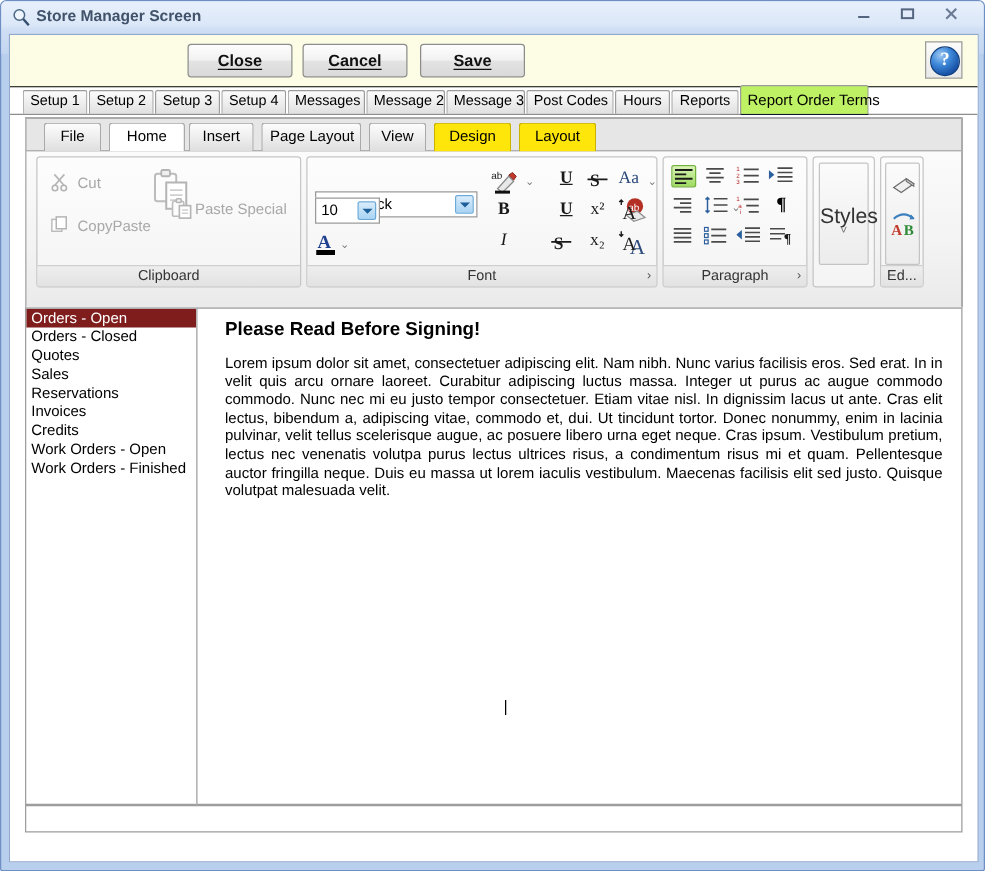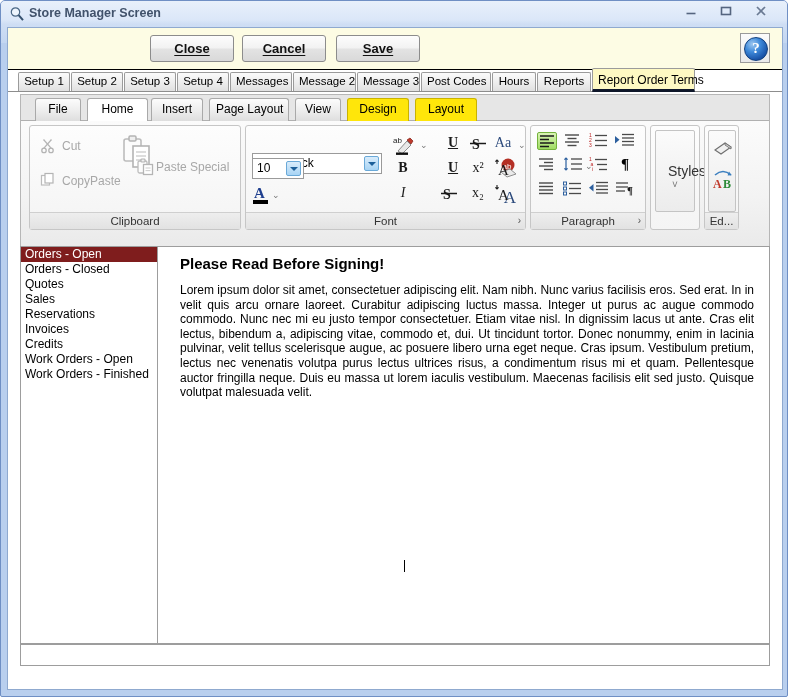--- a/index.html
+++ b/index.html
@@ -150,26 +150,26 @@
     border-radius: 2px 2px 0 0;
     font-size: 11.5px;
     color: #000;
     text-align: center;
     line-height: 17px;
     padding: 0 5px;
     white-space: nowrap;
     cursor: default;
   }
   .otab.active {
-    background: #fef9c3;
+    background: #bef264;
     height: 24px;
     bottom: 0;
     line-height: 22px;
     font-size: 12px;
-    border-bottom: 3px solid #0f172a;
+    border-bottom: 1px solid #0f172a;
     z-index: 3;
   }
 
   
   #ribbon-host {
     position: absolute;
     left: 12px; top: 66px;
     width: 750px; height: 152px;
     box-sizing: border-box;
     background: #404040;
@@ -354,24 +354,24 @@
     left: 4px; top: 4px;
     width: 40px; height: 82px;
     box-sizing: border-box;
     background: linear-gradient(to bottom, #fbfbfb, #ececec);
     border: 1px solid #c4c4c4;
     border-radius: 2px;
     cursor: default;
   }
   #styles-label {
     position: absolute;
-    left: 12px; top: 32px;
+    left: 0; top: 32px;
     width: 100%;
     text-align: right;
-    font-size: 14px;
+    font-size: 17px;
     color: #333;
   }
   #styles-chev {
     position: absolute;
     left: 0; top: 48px;
     width: 100%;
     text-align: center;
     font-size: 10px;
     color: #777;
   }

